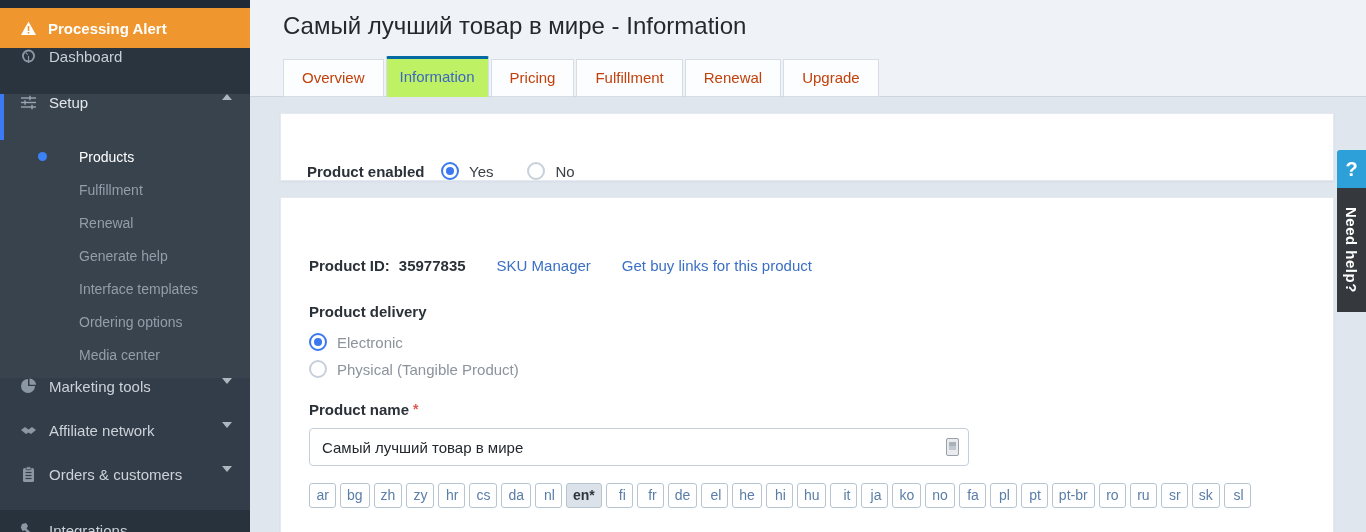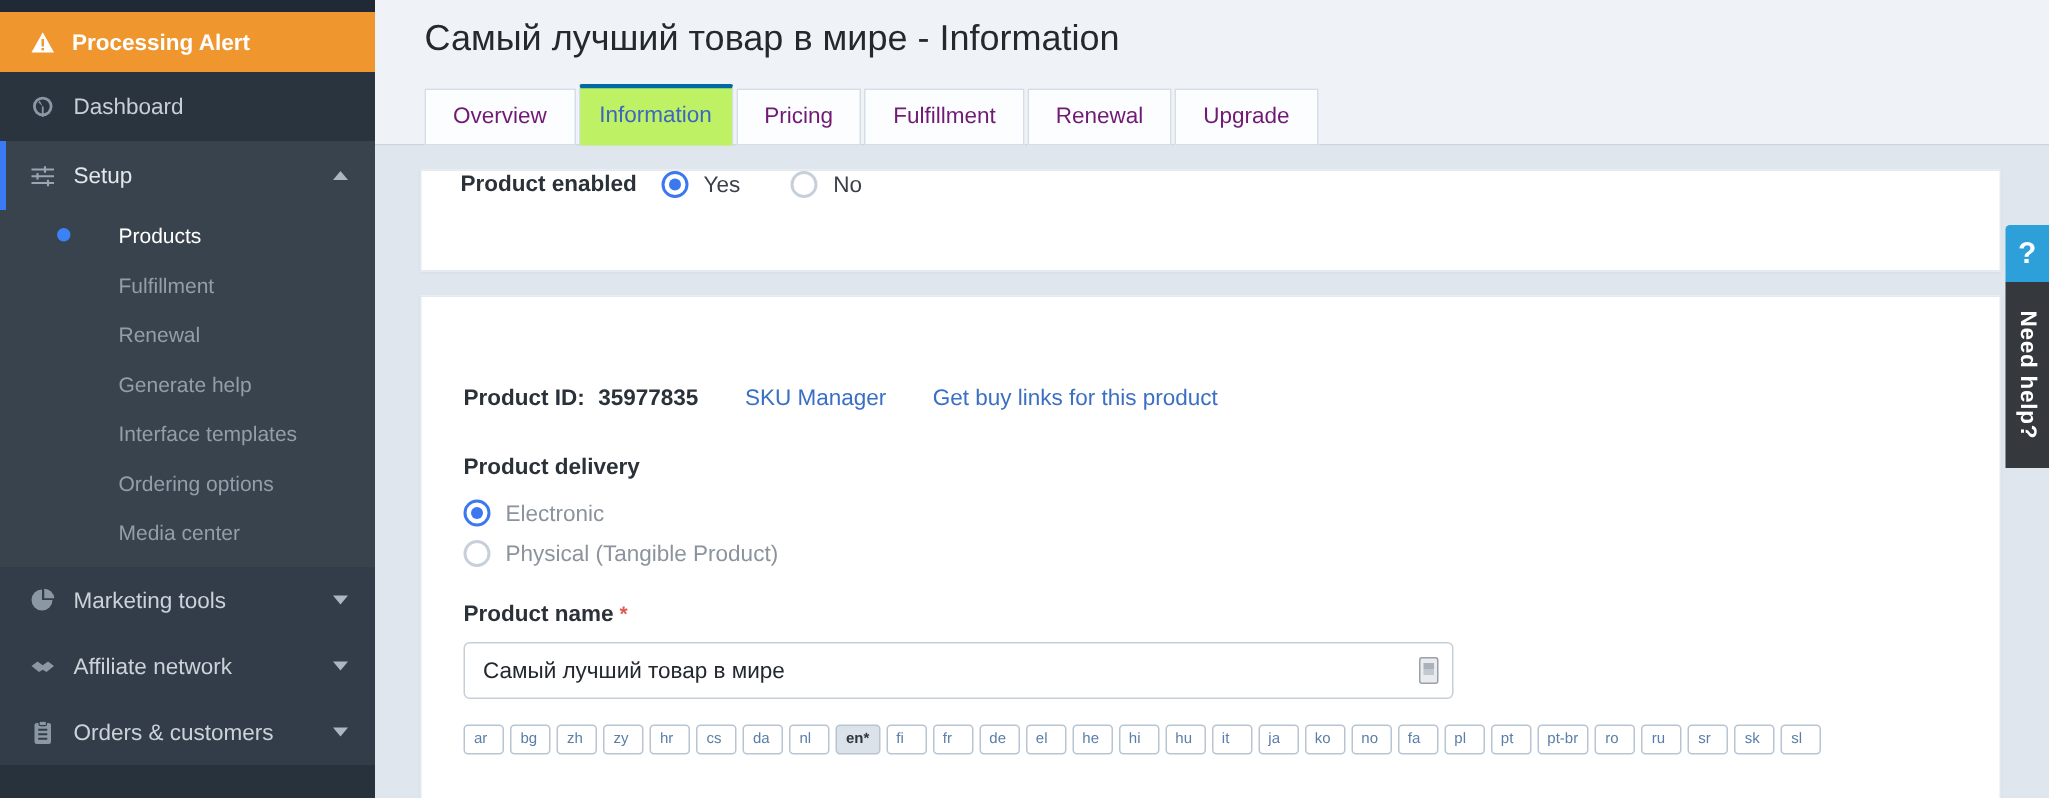--- a/index.html
+++ b/index.html
@@ -4,21 +4,21 @@
 <style>
   * { margin:0; padding:0; box-sizing:border-box; }
   html,body { width:1366px; height:532px; overflow:hidden; font-family:"Liberation Sans", sans-serif; }
   body { background:#dfe6ee; position:relative; }
 
   
   .sidebar { position:absolute; left:0; top:0; width:250px; height:396px; background:#2d3743; z-index:5; }
   .side-topstrip { height:8px; background:#202a36; }
   .alert-banner { height:40px; background:#f0962e; display:flex; align-items:center; padding-left:20px; gap:11px;
                   color:#fff; font-weight:bold; font-size:15px; cursor:pointer; }
-  .side-row { height:46px; display:flex; align-items:center; padding-left:20px; gap:12px;
+  .side-row { height:46px; display:flex; padding-left:20px; gap:12px;
               color:#c9cfd6; font-size:15px; cursor:pointer; position:relative; }
   .row-dashboard { background:#2a343f; }
   .setup-block { background:#39434e; padding-bottom:7px; }
   .row-setup { color:#e2e7ec; }
   .row-setup::before { content:""; position:absolute; left:0; top:0; bottom:0; width:4px; background:#3c79f5; }
   .caret { position:absolute; right:18px; width:0; height:0; }
   .caret-up { border-left:5px solid transparent; border-right:5px solid transparent; border-bottom:6px solid #aeb6bf; }
   .caret-down { border-left:5px solid transparent; border-right:5px solid transparent; border-top:6px solid #aeb6bf; }
   .sub-item { height:33px; display:flex; align-items:center; padding-left:79px; color:#939ea9; font-size:14px; cursor:pointer; position:relative; }
   .sub-item.active { color:#ffffff; }
@@ -28,28 +28,28 @@
   .side-bottom { background:#28323d; height:70px; }
   .side-bottom .side-row { padding-top:12px; color:#ccd2d9; }
   .sicon { width:17px; height:17px; flex:0 0 17px; display:inline-block; }
   .sicon svg { display:block; }
 
   
   .main { position:absolute; left:250px; top:0; right:0; height:532px; background:#dfe6ee; }
   .page-header { height:97px; background:#eff3f8; border-bottom:1px solid #ccd5e0; position:relative; }
   .page-title { position:absolute; left:33px; top:12px; font-size:24px; color:#24292e; }
   .tabs { position:absolute; left:33px; bottom:-1px; display:flex; align-items:flex-end; }
-  .tab { background:#fcfdfe; border:1px solid #d5dde7; color:#701a75; font-size:15px;
+  .tab { background:#fcfdfe; border:1px solid #d5dde7; color:#c2410c; font-size:15px;
          padding:9px 18px 10px; margin-right:2px; cursor:pointer; }
   .tab.active { background:#bef264; border-top:3px solid #0369a1; border-bottom:none;
                 color:#3d66c0; padding:9px 13px 12px; border-radius:2px 2px 0 0; }
 
   .content { padding:16px 0 0 30px; }
   .card { width:1054px; background:#ffffff; border:1px solid #e4e9f0; box-shadow:0 1px 2px rgba(40,60,90,.05); }
-  .card-enabled { height:68px; display:flex; align-items:flex-start; padding-left:26px; }
+  .card-enabled { height:68px; display:flex; align-items:flex-end; padding-left:26px; }
   .lbl { font-size:15px; font-weight:bold; color:#2b3138; }
   .card-enabled .lbl { width:134px; }
 
   .radio-line { display:flex; align-items:center; gap:10px; cursor:pointer; }
   .radio { width:18px; height:18px; border-radius:50%; border:2px solid #c7d0da; background:#fff; position:relative; flex:0 0 18px; }
   .radio.checked { border-color:#3b78f0; }
   .radio.checked::after { content:""; position:absolute; left:3px; top:3px; width:8px; height:8px; border-radius:50%; background:#3b78f0; }
   .radio-label { font-size:15px; color:#3a4047; }
   .radio-label.muted { color:#8b939d; }
   .hgap34 { width:34px; }
@@ -65,22 +65,22 @@
   .name-label-row { margin-top:23px; display:flex; gap:4px; }
   .req { color:#e25950; font-size:14px; font-weight:bold; }
   .input-wrap { margin-top:10px; position:relative; width:660px; }
   .text-input { width:660px; height:38px; border:1px solid #c5cfd9; border-radius:4px; padding:0 34px 0 12px;
                 font-size:15px; color:#23282e; font-family:"Liberation Sans", sans-serif; background:#fff; }
   .input-addon { position:absolute; right:10px; top:10px; width:13px; height:18px; border:1px solid #99a1aa;
                  background:#e9ebee; border-radius:2px; }
   .input-addon::after { content:""; position:absolute; left:2px; top:3px; width:7px; height:8px; background:#aab1b9;
                         box-shadow:0 4px 0 #c2c8cf; height:4px; }
   .langs { margin-top:17px; display:flex; gap:4px; }
-  .pill { min-width:27px; text-align:left; padding:3px 6px 4px; border:1px solid #b7c5d3; border-radius:3px;
-          background:#fff; color:#5a7ea8; font-size:10px; cursor:pointer; }
+  .pill { min-width:27px; text-align:right; padding:3px 6px 4px; border:1px solid #b7c5d3; border-radius:3px;
+          background:#fff; color:#5a7ea8; font-size:14px; cursor:pointer; }
   .pill.active { background:#dce2ea; color:#30353b; font-weight:bold; }
 
   
   .need-help { position:absolute; right:0; top:150px; width:29px; z-index:6; cursor:pointer; }
   .nh-q { height:38px; background:#2da0d9; color:#fff; font-size:20px; font-weight:bold;
           display:flex; align-items:center; justify-content:center; border-radius:3px 0 0 0; }
   .nh-tab { height:124px; background:#35393e; color:#fff; display:flex; align-items:center; justify-content:center; }
   .nh-text { writing-mode:vertical-rl; font-size:15px; font-weight:bold; letter-spacing:.5px; }
 </style>
 </head>

